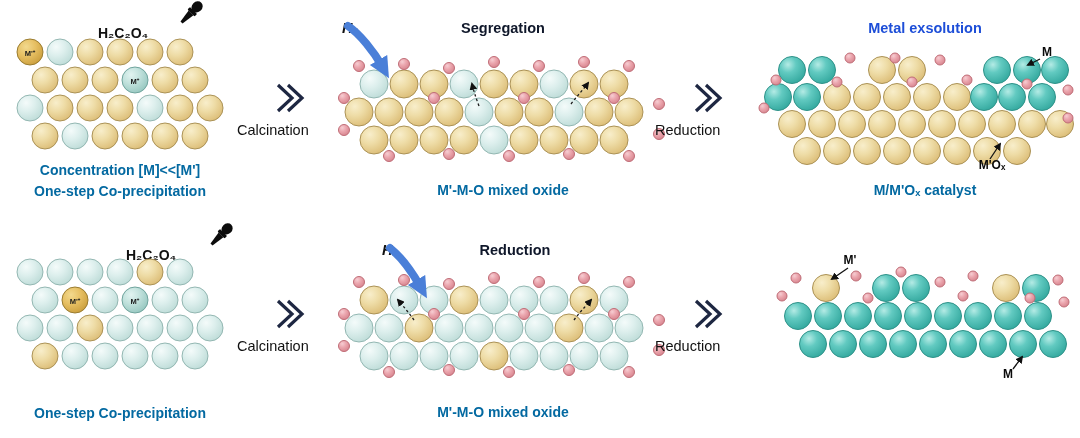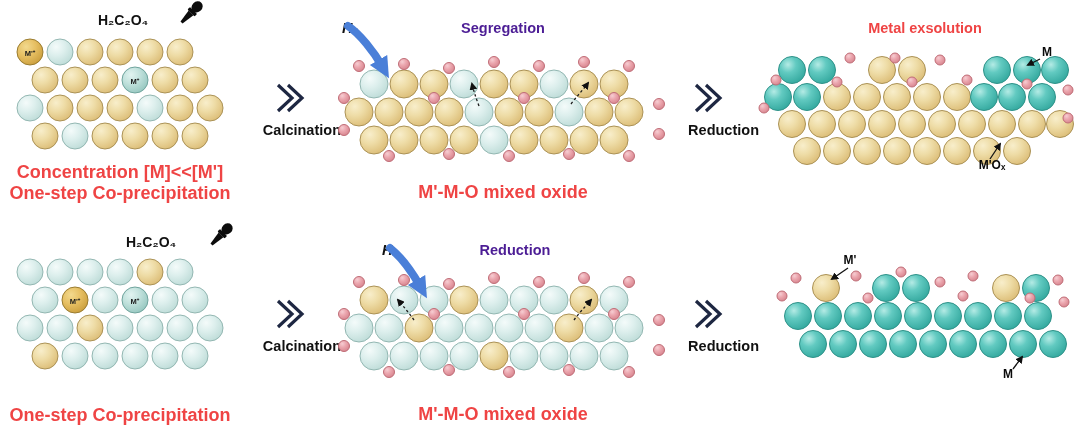--- a/index.html
+++ b/index.html
@@ -1,24 +1,24 @@
 <!DOCTYPE html>
 <html><head>
 <meta charset="utf-8">
 <style>
   html,body{margin:0;padding:0;background:#ffffff;}
   .stage{position:relative;width:1080px;height:438px;background:#ffffff;
          font-family:"Liberation Sans",sans-serif;overflow:hidden;}
   .abs{position:absolute;}
-  .cap{font-weight:bold;font-size:18px;color:#ef4444;text-align:center;white-space:nowrap;}
-  .ttl{font-weight:bold;font-size:14.5px;color:#4c1d95;text-align:center;white-space:nowrap;}
-  .red{color:#ef4444;}
-  .step{font-weight:bold;font-size:14.5px;color:#111;text-align:right;white-space:nowrap;}
+  .cap{font-weight:bold;font-size:14px;color:#0369a1;text-align:center;white-space:nowrap;}
+  .ttl{font-weight:bold;font-size:14.5px;color:#0f172a;text-align:center;white-space:nowrap;}
+  .red{color:#1d4ed8;}
+  .step{font-weight:normal;font-size:14.5px;color:#111;text-align:left;white-space:nowrap;}
   .h2lbl{font-style:italic;font-weight:bold;font-size:14.5px;color:#111;white-space:nowrap;}
-  .formula{font-weight:bold;font-size:14px;color:#111;white-space:nowrap;}
+  .formula{font-weight:bold;font-size:14px;color:#111;white-space:nowrap;margin-top:13px;}
   svg{overflow:visible;display:block;}
   .ion{font-size:7.5px;font-weight:bold;fill:#1c1c1c;}
   .ann{font-size:12px;font-weight:bold;fill:#0a0a0a;}
   .dash{fill:none;stroke:#1c1c1c;stroke-width:1.3;stroke-dasharray:2.5 2.5;}
   .annline{fill:none;stroke:#111;stroke-width:1.3;}
   .chev{fill:none;stroke:#1e2742;stroke-width:3.2;}
   .bluearrow{fill:none;stroke:#4a7fd8;stroke-width:8;stroke-linecap:round;}
 </style>
 </head>
 <body>
@@ -231,20 +231,21 @@
         <circle cx="265" cy="32" r="5" fill="url(#gp)" stroke="#c06d77" stroke-width="1"></circle>
         <circle cx="306" cy="38" r="5" fill="url(#gp)" stroke="#c06d77" stroke-width="1"></circle>
         <circle cx="2" cy="56" r="5" fill="url(#gp)" stroke="#c06d77" stroke-width="1"></circle>
         <circle cx="306" cy="66" r="5" fill="url(#gp)" stroke="#c06d77" stroke-width="1"></circle>
       </g>
     <text class="ann" x="285" y="4" text-anchor="middle">M</text>
     <path class="annline" d="M278,7 L266,13" marker-end="url(#mk)"></path>
     <text class="ann" x="230" y="117" text-anchor="middle">M'Oₓ</text>
     <path class="annline" d="M228,107 L238,92" marker-end="url(#mk)"></path>
   </svg>
+  <div class="abs cap" style="left:770px;top:182px;width:310px">M/M'Oₓ catalyst</div>
 
   <div class="abs formula" style="left:126px;top:234px">H₂C₂O₄</div>
 
   <svg class="abs" style="left:196px;top:222px" width="44" height="36" viewBox="0 0 44 36">
     <g transform="translate(24,14) rotate(45)" fill="#0c0c0c">
       <ellipse cx="0" cy="-10" rx="5.2" ry="6"></ellipse>
       <rect x="-5" y="-5" width="10" height="3.6" rx="1"></rect>
       <polygon points="-3.4,-1.5 3.4,-1.5 1.4,12 -1.4,12"></polygon>
     </g>
   </svg>

